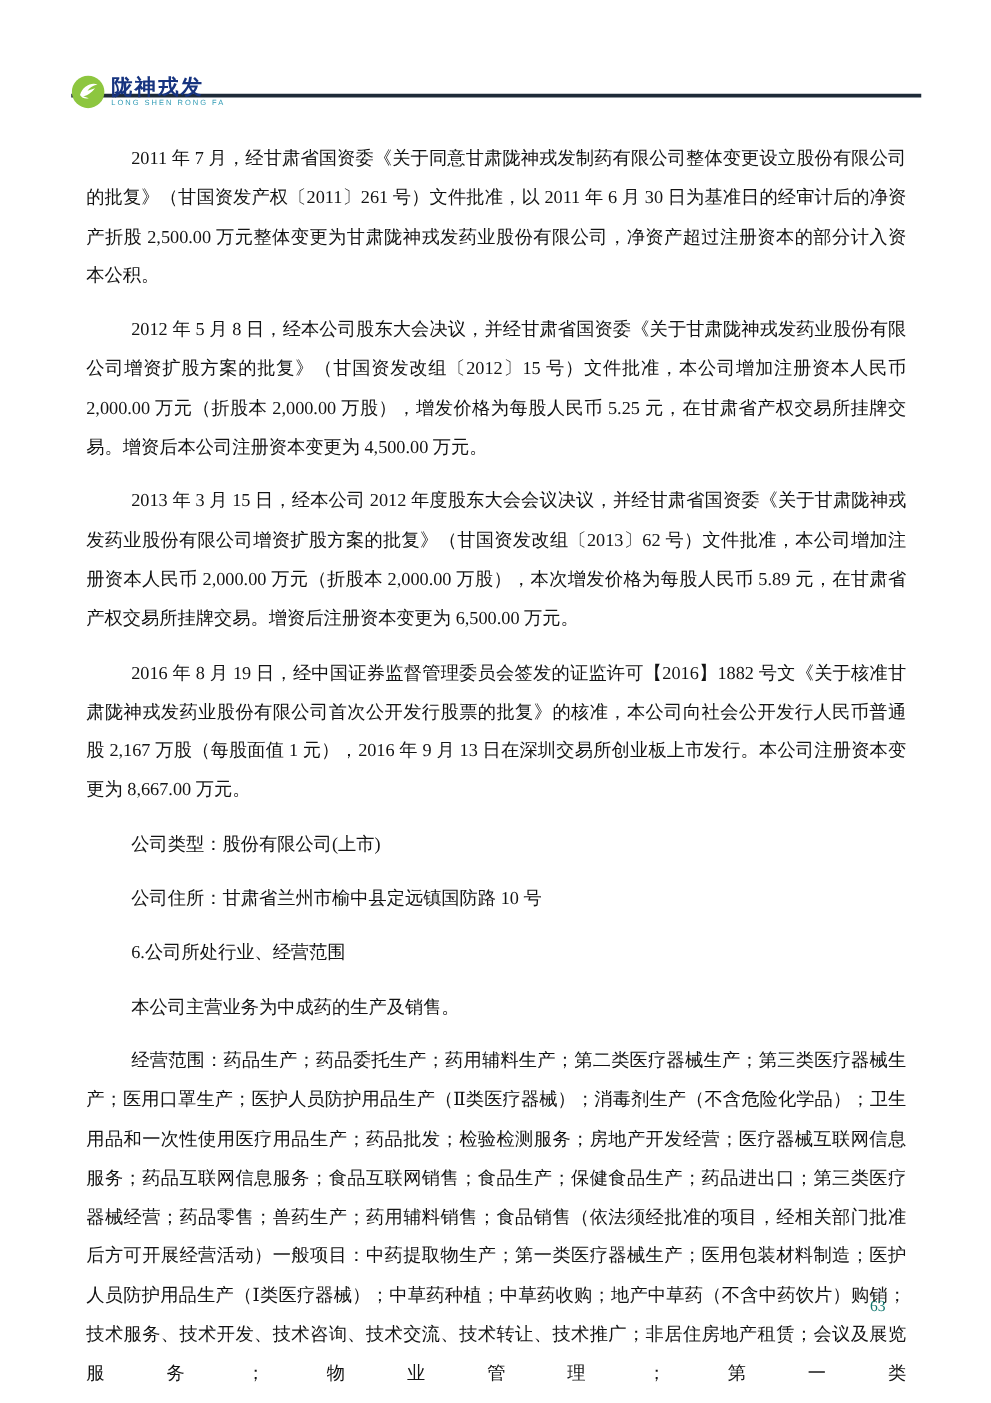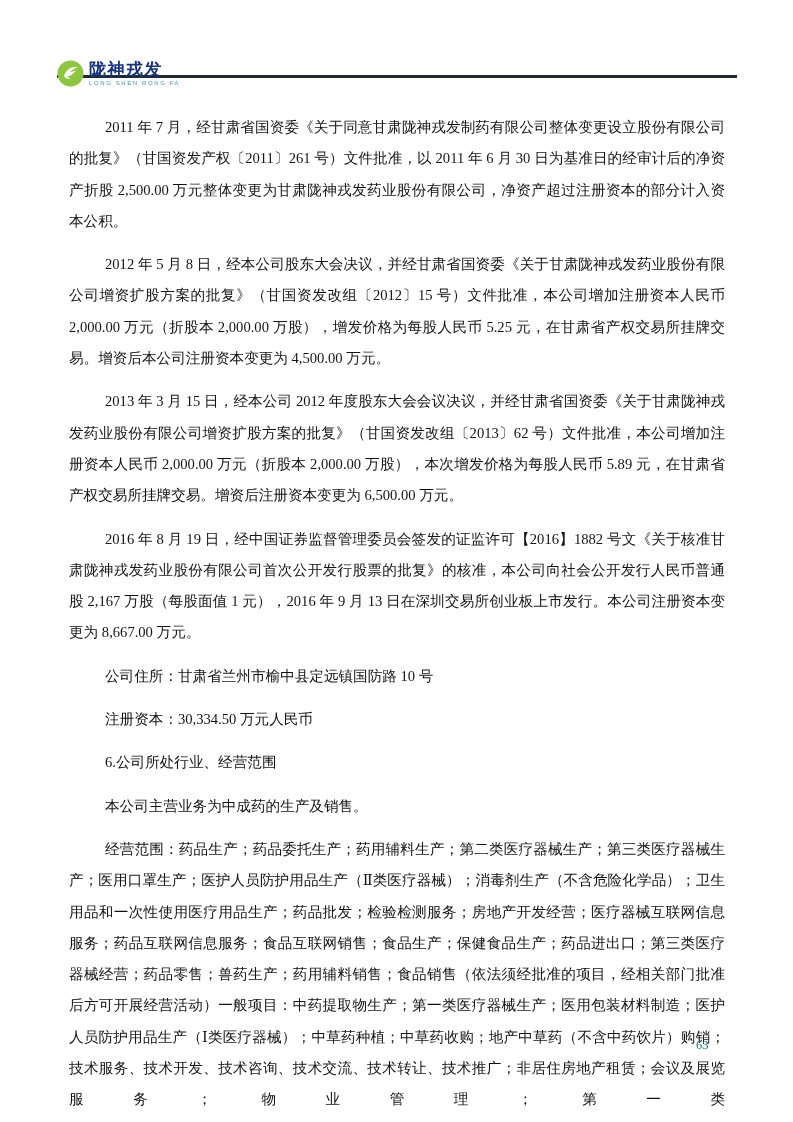--- a/index.html
+++ b/index.html
@@ -66,22 +66,22 @@
         <span class="logo-en">LONG SHEN RONG FA</span>
       </span>
     </div>
   </div>
 
   <div class="body-text">
     <p>2011 年 7 月，经甘肃省国资委《关于同意甘肃陇神戎发制药有限公司整体变更设立股份有限公司的批复》（甘国资发产权〔2011〕261 号）文件批准，以 2011 年 6 月 30 日为基准日的经审计后的净资产折股 2,500.00 万元整体变更为甘肃陇神戎发药业股份有限公司，净资产超过注册资本的部分计入资本公积。</p>
     <p>2012 年 5 月 8 日，经本公司股东大会决议，并经甘肃省国资委《关于甘肃陇神戎发药业股份有限公司增资扩股方案的批复》（甘国资发改组〔2012〕15 号）文件批准，本公司增加注册资本人民币 2,000.00 万元（折股本 2,000.00 万股），增发价格为每股人民币 5.25 元，在甘肃省产权交易所挂牌交易。增资后本公司注册资本变更为 4,500.00 万元。</p>
     <p>2013 年 3 月 15 日，经本公司 2012 年度股东大会会议决议，并经甘肃省国资委《关于甘肃陇神戎发药业股份有限公司增资扩股方案的批复》（甘国资发改组〔2013〕62 号）文件批准，本公司增加注册资本人民币 2,000.00 万元（折股本 2,000.00 万股），本次增发价格为每股人民币 5.89 元，在甘肃省产权交易所挂牌交易。增资后注册资本变更为 6,500.00 万元。</p>
     <p>2016 年 8 月 19 日，经中国证券监督管理委员会签发的证监许可【2016】1882 号文《关于核准甘肃陇神戎发药业股份有限公司首次公开发行股票的批复》的核准，本公司向社会公开发行人民币普通股 2,167 万股（每股面值 1 元），2016 年 9 月 13 日在深圳交易所创业板上市发行。本公司注册资本变更为 8,667.00 万元。</p>
+    <p>公司类型：股份有限公司(上市)</p>
     <p>公司住所：甘肃省兰州市榆中县定远镇国防路 10 号</p>
-    <p>注册资本：30,334.50 万元人民币</p>
     <p>6.公司所处行业、经营范围</p>
     <p>本公司主营业务为中成药的生产及销售。</p>
     <p class="cont">经营范围：药品生产；药品委托生产；药用辅料生产；第二类医疗器械生产；第三类医疗器械生产；医用口罩生产；医护人员防护用品生产（Ⅱ类医疗器械）；消毒剂生产（不含危险化学品）；卫生用品和一次性使用医疗用品生产；药品批发；检验检测服务；房地产开发经营；医疗器械互联网信息服务；药品互联网信息服务；食品互联网销售；食品生产；保健食品生产；药品进出口；第三类医疗器械经营；药品零售；兽药生产；药用辅料销售；食品销售（依法须经批准的项目，经相关部门批准后方可开展经营活动）一般项目：中药提取物生产；第一类医疗器械生产；医用包装材料制造；医护人员防护用品生产（Ⅰ类医疗器械）；中草药种植；中草药收购；地产中草药（不含中药饮片）购销；技术服务、技术开发、技术咨询、技术交流、技术转让、技术推广；非居住房地产租赁；会议及展览服务；物业管理；第一类</p>
   </div>
 
   <div class="page-number">63</div>
 
 </div>
 
 </body></html>

